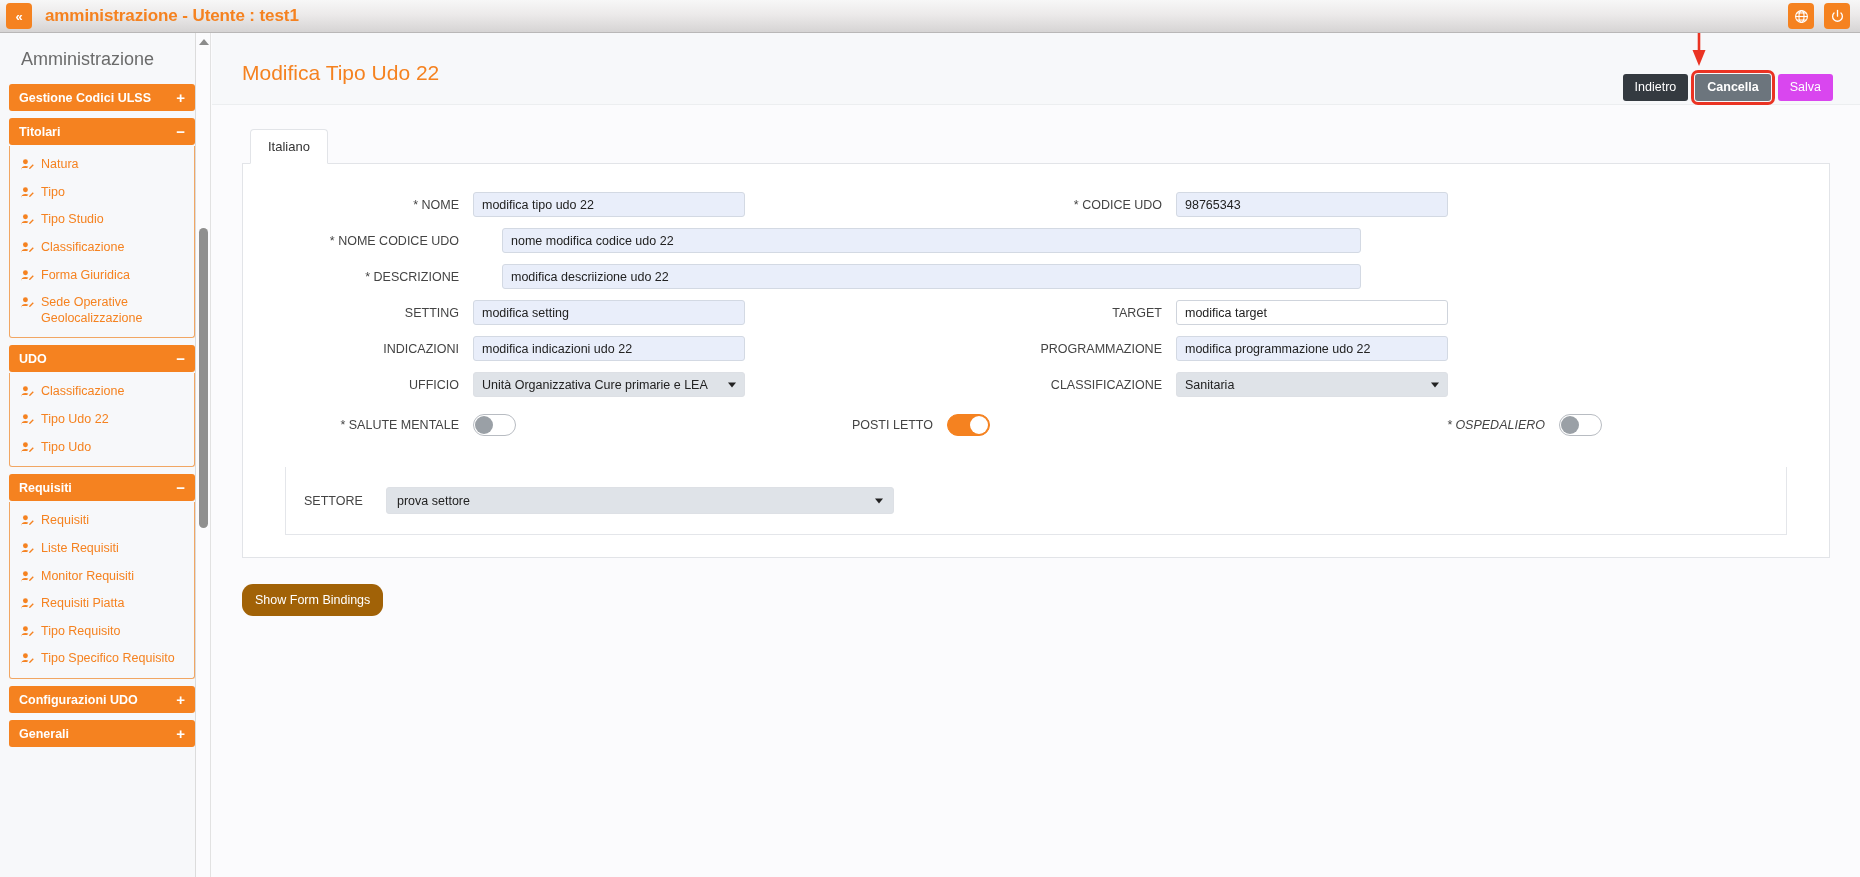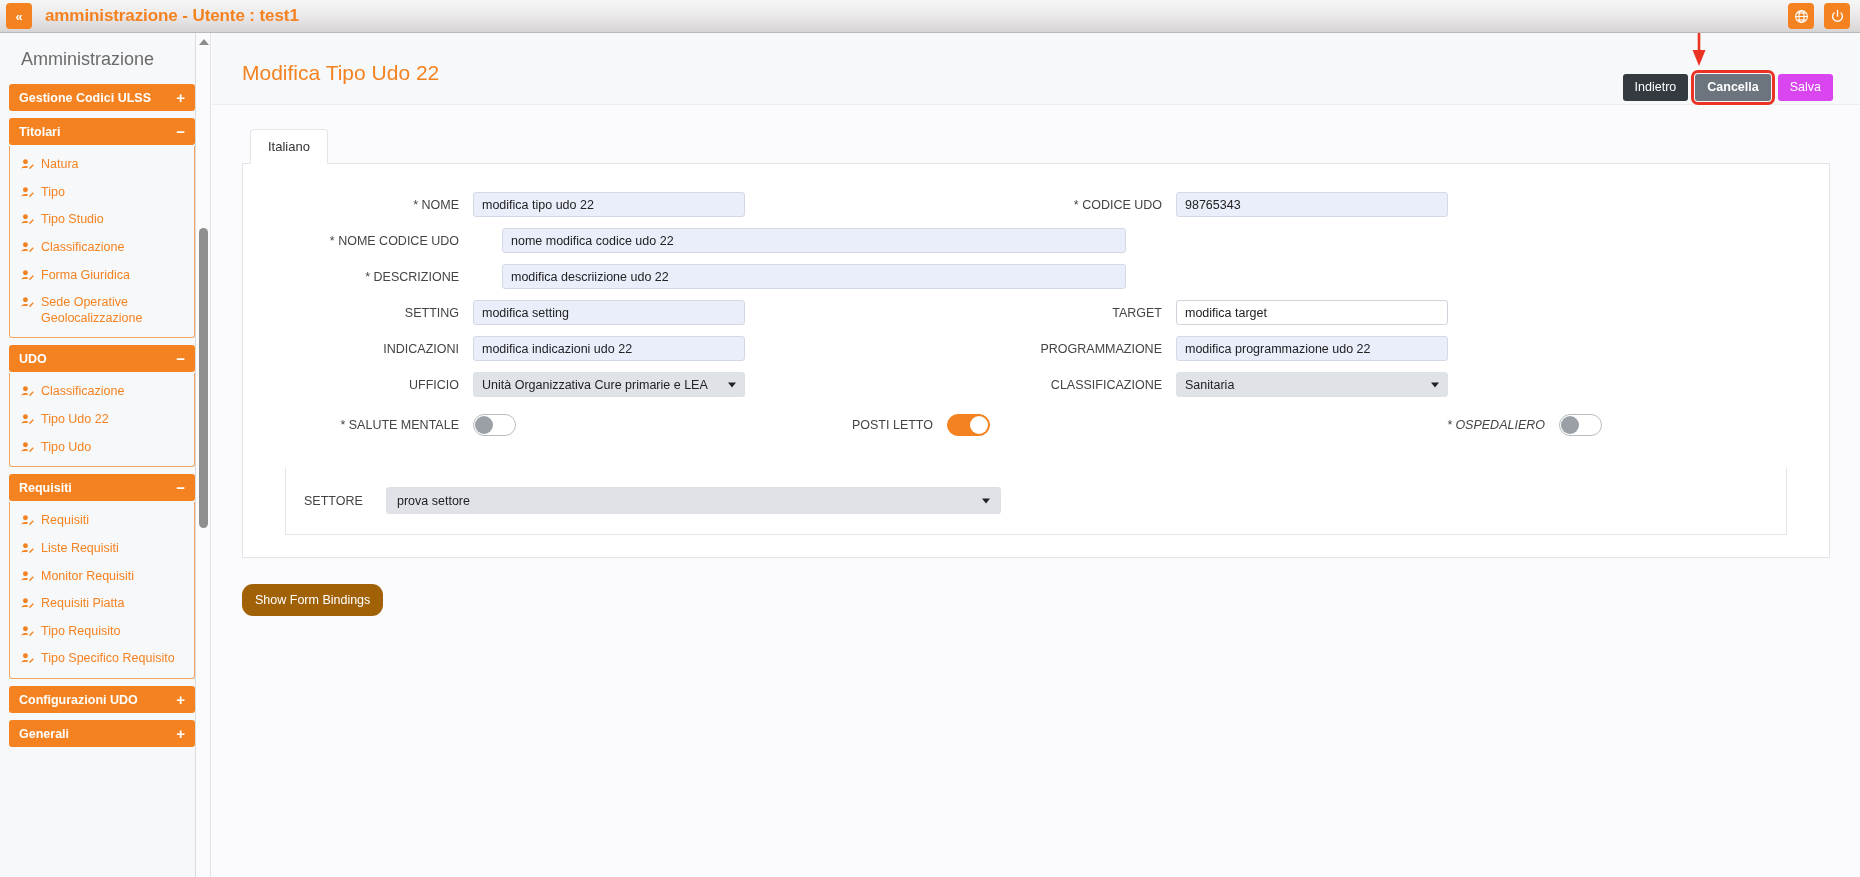--- a/index.html
+++ b/index.html
@@ -202,21 +202,21 @@
     background: #e9eefa;
     border-radius: 3px;
     font-size: 12.5px;
     color: #222;
     padding: 0 8px;
     font-family: "Liberation Sans", sans-serif;
     outline: none;
   }
   .finput.white { background: #ffffff; border: 1px solid #cfd4dc; }
   .w-half { width: 272px; }
-  .w-full { width: 624px; }
+  .w-full { width: 859px; }
 
   .fselect {
     height: 25px;
     width: 272px;
     border: 1px solid #dde0e5;
     background: #dfe3e8;
     border-radius: 3px;
     font-size: 12.5px; color: #222;
     padding: 0 20px 0 8px;
     display: flex; align-items: center;
@@ -283,21 +283,21 @@
     margin: 0 22px;
     padding: 20px 18px;
     background: #fff;
   }
   .settore-row { display: flex; align-items: center; }
   .settore-label {
     font-size: 12.5px; color: #444;
     width: 82px;
   }
   .settore-select {
-    width: 615px; height: 27px;
+    width: 508px; height: 27px;
     background: #dfe3e8;
     border: 1px solid #dde0e5;
     border-radius: 3px;
     font-size: 12.5px; color: #222;
     display: flex; align-items: center;
     padding: 0 22px 0 10px;
     position: relative;
     cursor: pointer;
   }
   .settore-select .caret {

